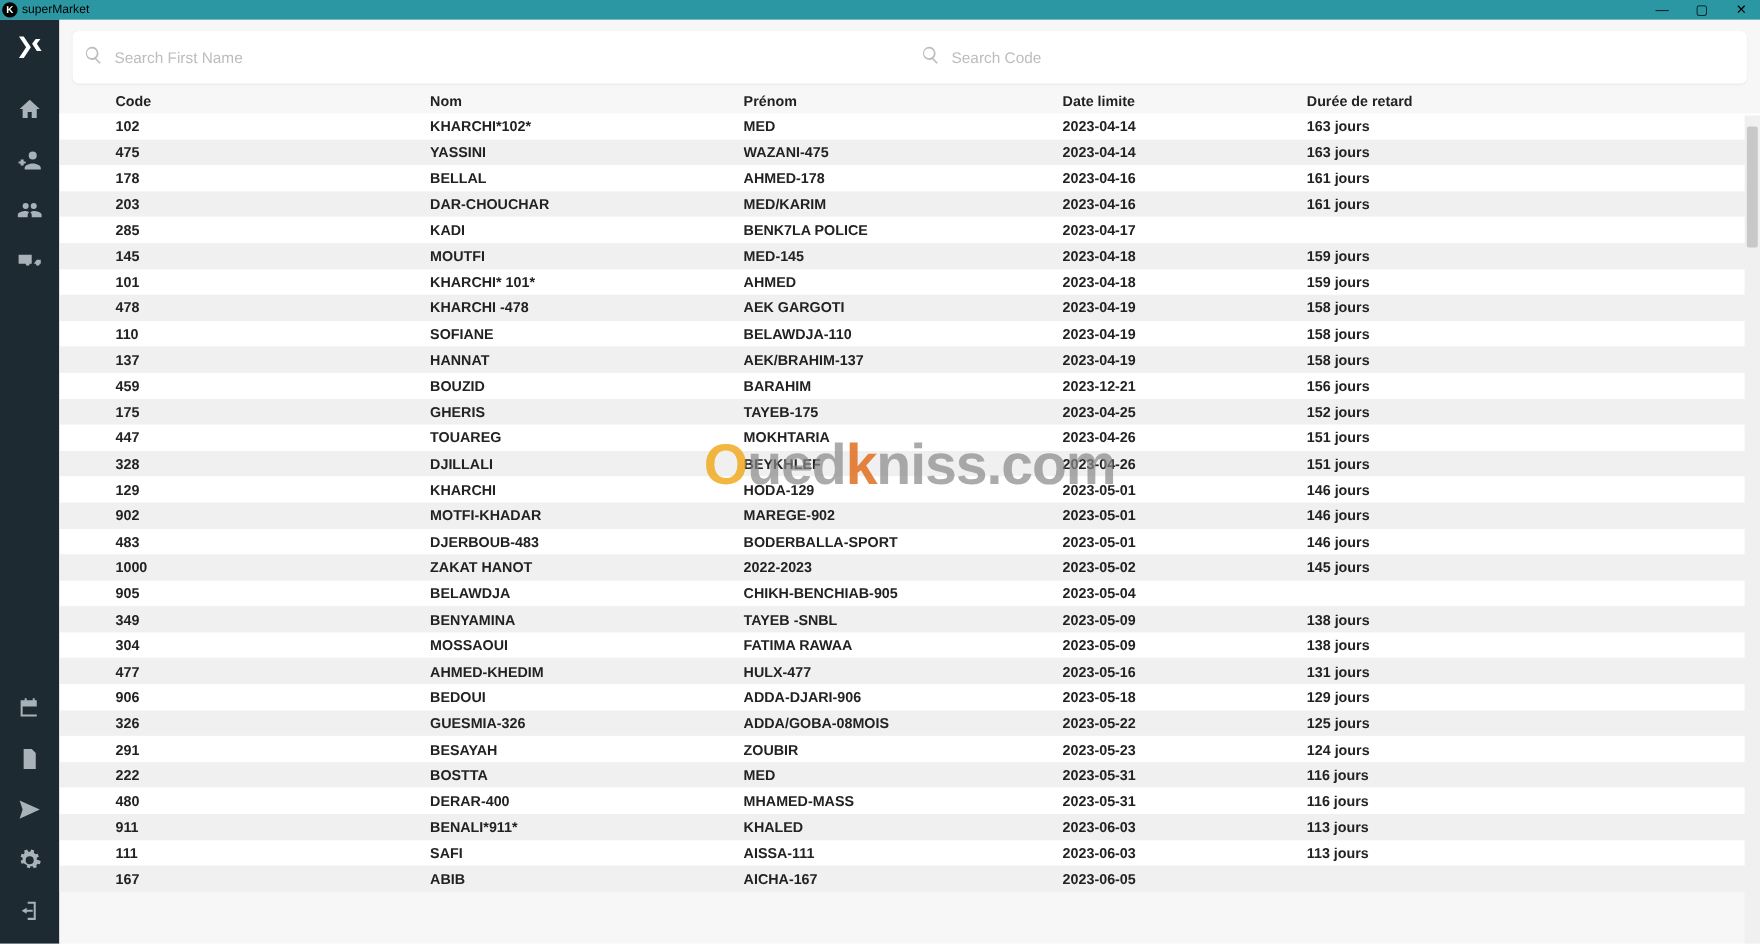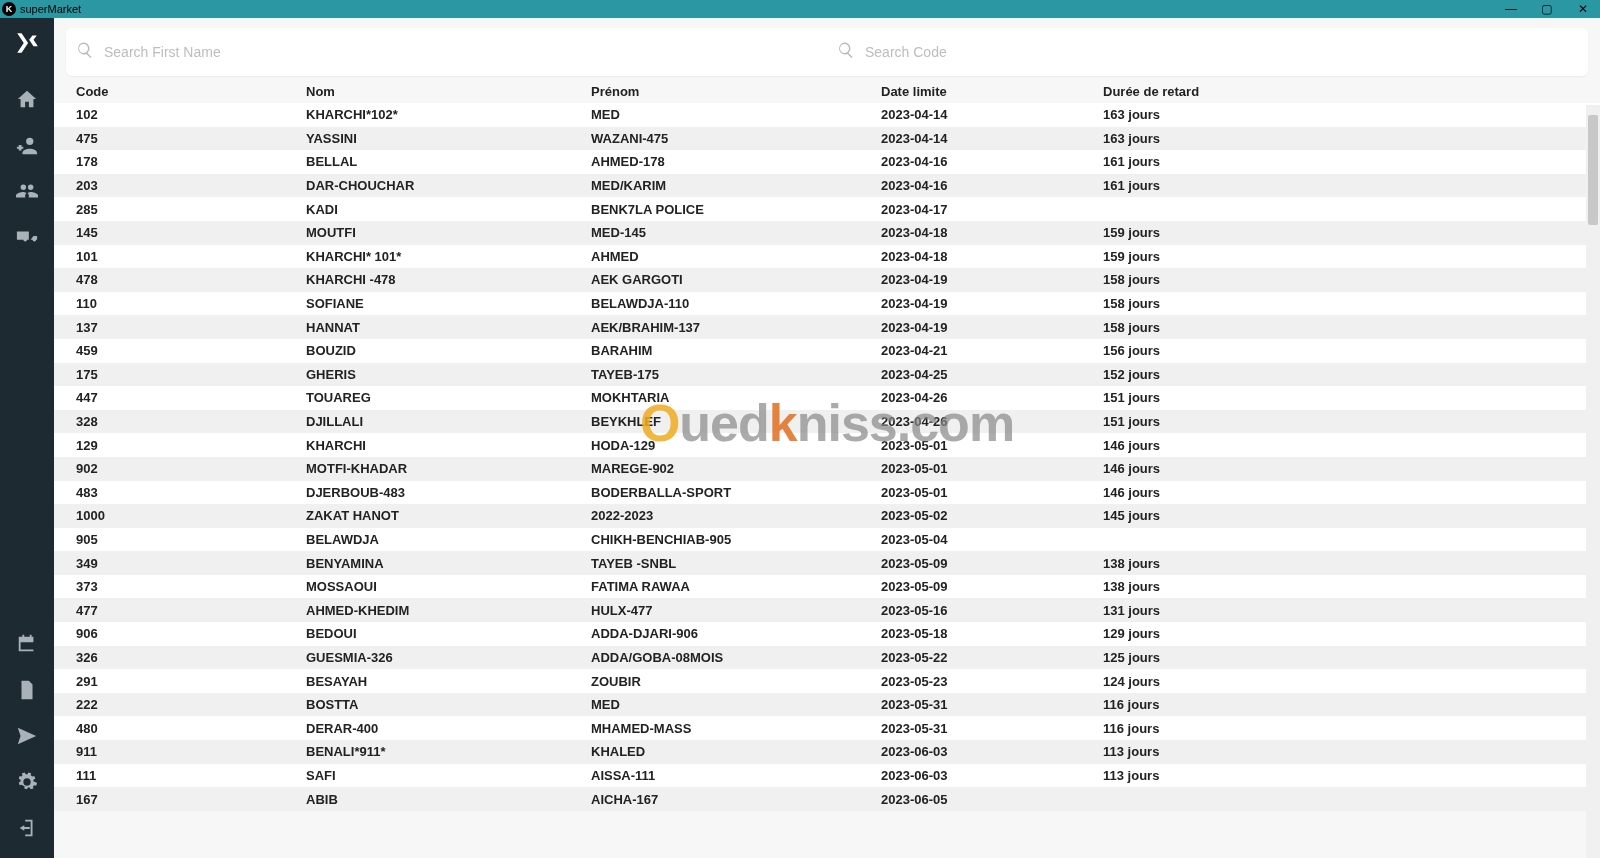--- a/index.html
+++ b/index.html
@@ -82,21 +82,21 @@
   }
   .searchbar input::placeholder { color:#bdbdbd; }
   
   .table-header {
     display:flex;
     padding: 6px 0 4px 0;
     font-weight:700;
     font-size:13px;
     color:#222;
   }
-  .col-code   { width: 252px; padding-left: 22px; }
+  .col-code   { width: 290px; padding-left: 4px; margin-left: 47px; }
   .col-nom    { width: 285px; }
   .col-prenom { width: 290px; }
   .col-date   { width: 222px; }
   .col-retard { flex:1; padding-right: 8px; }
   
   .table-body { flex:1; overflow-y:auto; position:relative; }
   
   .row {
     display:flex;
     height:23.6px;
@@ -302,21 +302,21 @@
           <div class="cell col-code">137</div>
           <div class="cell col-nom">HANNAT</div>
           <div class="cell col-prenom">AEK/BRAHIM-137</div>
           <div class="cell col-date">2023-04-19</div>
           <div class="cell col-retard">158 jours</div>
         </div>
         <div class="row even">
           <div class="cell col-code">459</div>
           <div class="cell col-nom">BOUZID</div>
           <div class="cell col-prenom">BARAHIM</div>
-          <div class="cell col-date">2023-04-21</div>
+          <div class="cell col-date">2023-12-21</div>
           <div class="cell col-retard">156 jours</div>
         </div>
         <div class="row odd">
           <div class="cell col-code">175</div>
           <div class="cell col-nom">GHERIS</div>
           <div class="cell col-prenom">TAYEB-175</div>
           <div class="cell col-date">2023-04-25</div>
           <div class="cell col-retard">152 jours</div>
         </div>
         <div class="row even">
@@ -368,21 +368,21 @@
           <div class="cell col-date">2023-05-04</div>
         </div>
         <div class="row odd">
           <div class="cell col-code">349</div>
           <div class="cell col-nom">BENYAMINA</div>
           <div class="cell col-prenom">TAYEB -SNBL</div>
           <div class="cell col-date">2023-05-09</div>
           <div class="cell col-retard">138 jours</div>
         </div>
         <div class="row even">
-          <div class="cell col-code">373</div>
+          <div class="cell col-code">304</div>
           <div class="cell col-nom">MOSSAOUI</div>
           <div class="cell col-prenom">FATIMA RAWAA</div>
           <div class="cell col-date">2023-05-09</div>
           <div class="cell col-retard">138 jours</div>
         </div>
         <div class="row odd">
           <div class="cell col-code">477</div>
           <div class="cell col-nom">AHMED-KHEDIM</div>
           <div class="cell col-prenom">HULX-477</div>
           <div class="cell col-date">2023-05-16</div>

